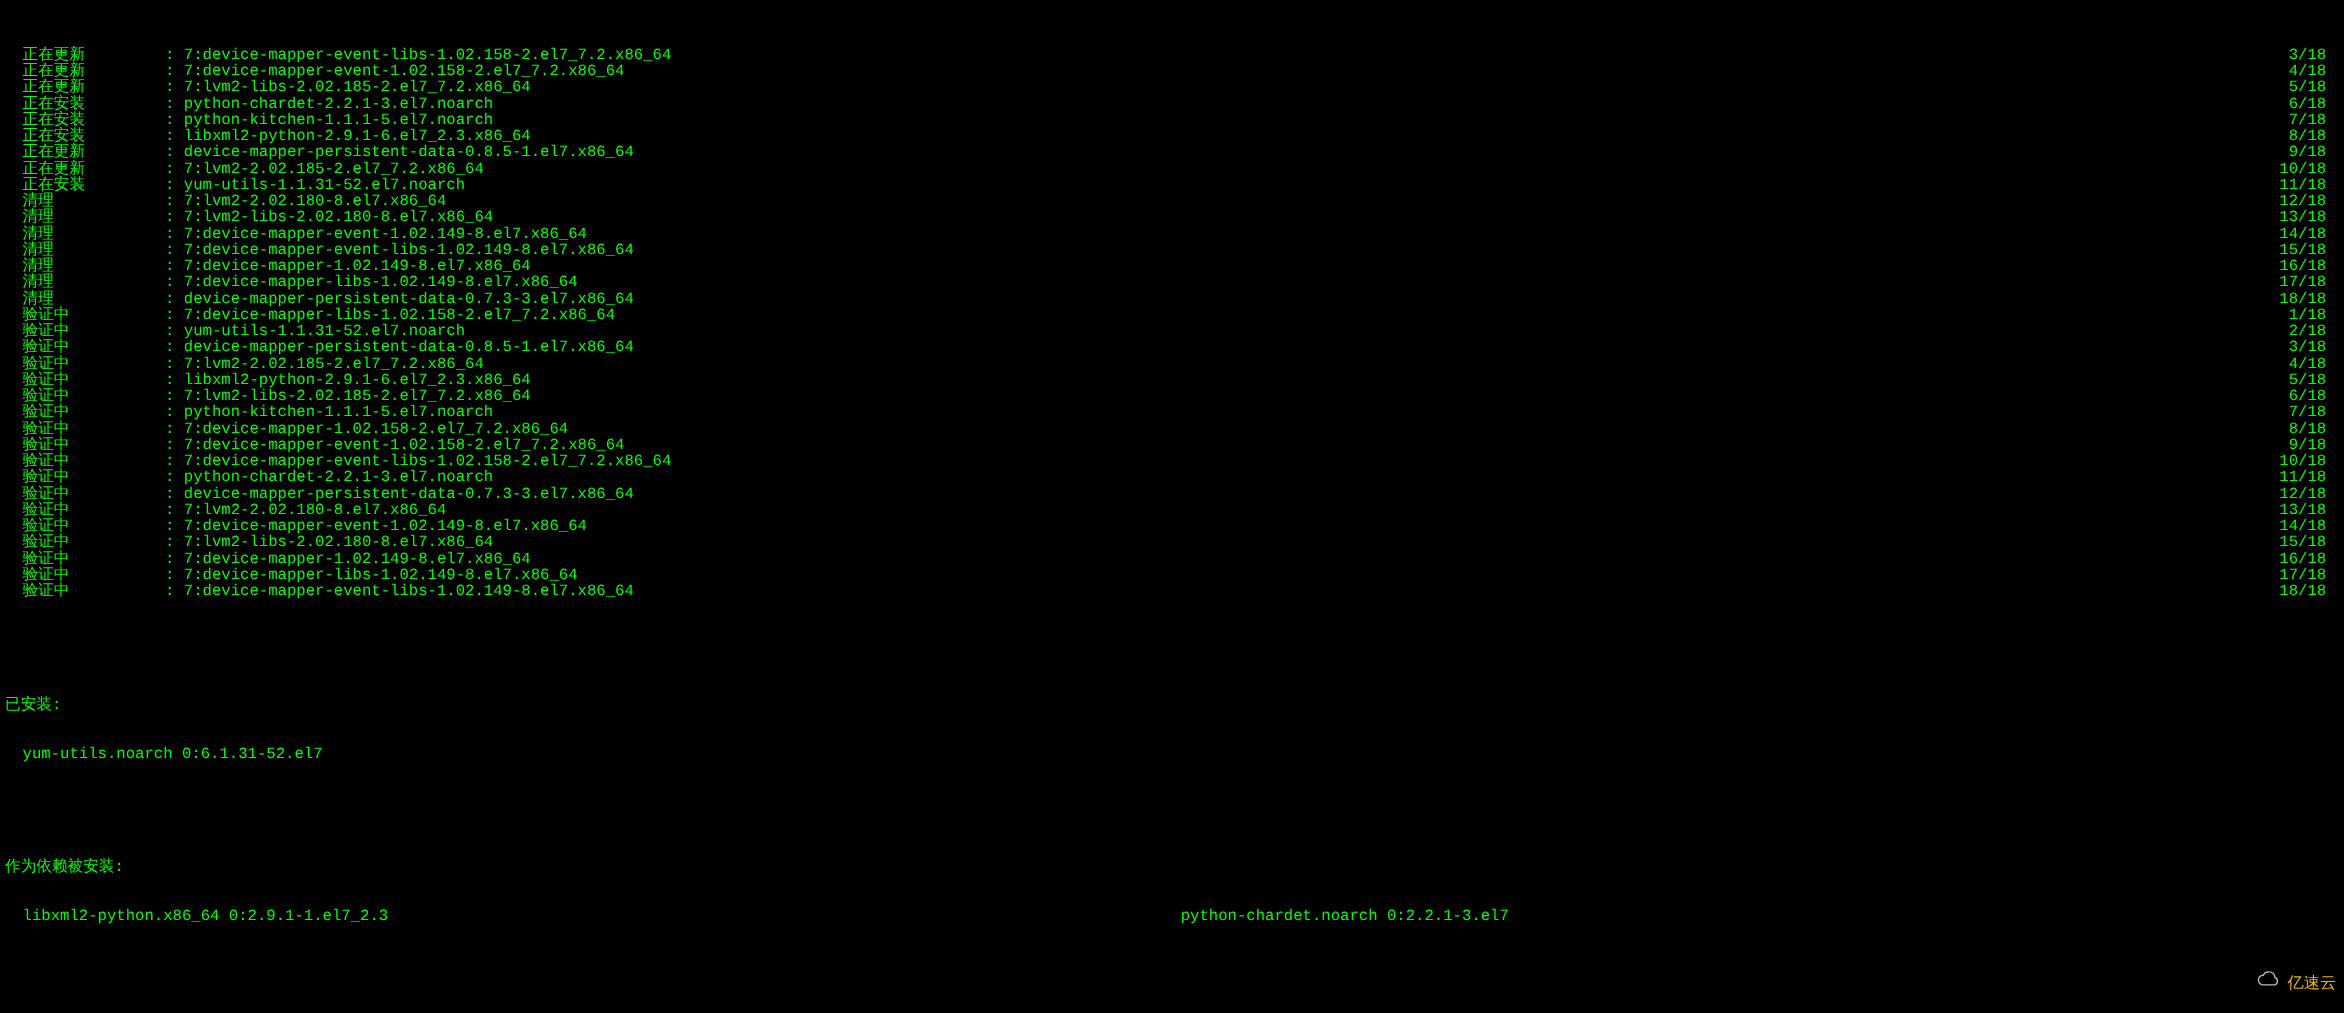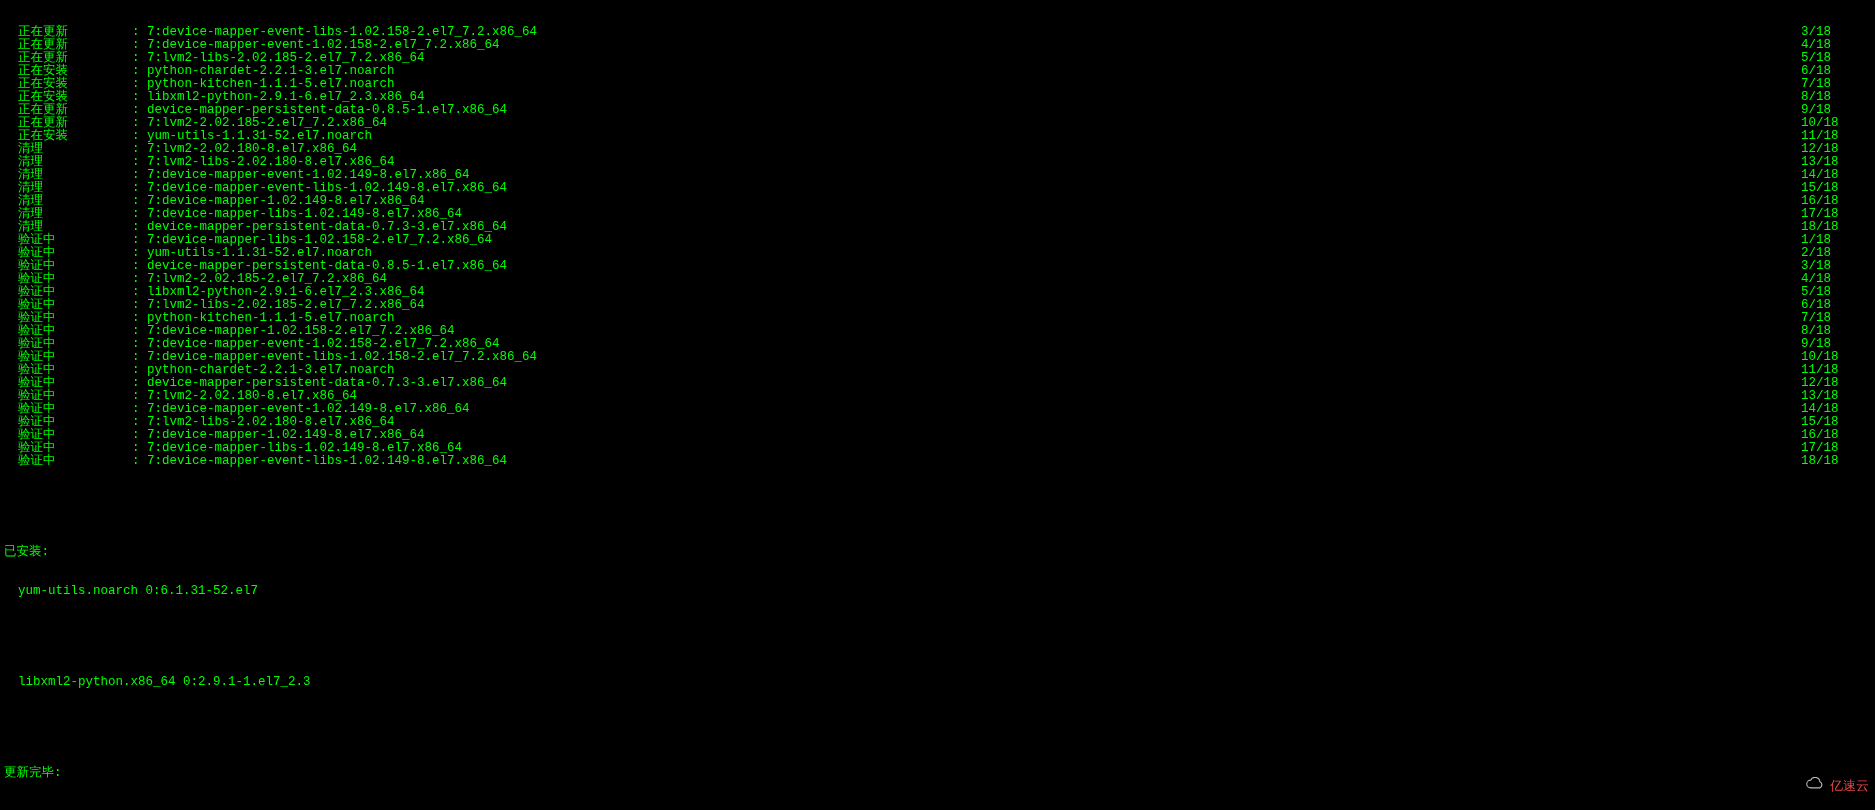--- a/index.html
+++ b/index.html
@@ -1,39 +1,41 @@
 <!DOCTYPE html>
 <html><head>
 <meta charset="utf-8">
 <style>
   html,body{margin:0;padding:0;background:#000;color:#00ff00;font-family:"Consolas","Courier New",monospace;font-size:12.5px;line-height:13px;width:1875px;height:810px;overflow:hidden}
-  .terminal{padding:0 4px;white-space:pre;position:relative;width:100%;height:100%;box-sizing:border-box}
+  .terminal{padding:12px 4px;white-space:pre;position:relative;width:100%;height:100%;box-sizing:border-box}
   .row{display:flex}
   .c-status{display:inline-block;width:114px}
   .c-pkg{flex:1}
-  .c-count{width:60px;text-align:left;padding-right:10px}
+  .c-count{width:60px;text-align:right;padding-right:10px}
   .indent{padding-left:14px}
   .cols3{display:flex}
   .cols3>div{flex:1}
-  .watermark{position:absolute;right:6px;bottom:4px;color:#ef4444;font-family:Arial,Helvetica,sans-serif;font-size:13px;display:flex;align-items:center;gap:4px}
+  .watermark{position:absolute;right:6px;bottom:4px;color:#eab308;font-family:Arial,Helvetica,sans-serif;font-size:13px;display:flex;align-items:center;gap:4px}
   .watermark svg{width:22px;height:14px}
 </style>
 </head>
 <body>
 
 <div class="terminal">
   <div id="progress-rows"><div class="row indent"><span class="c-status">正在更新</span><span class="c-pkg">: 7:device-mapper-event-libs-1.02.158-2.el7_7.2.x86_64</span><span class="c-count">3/18</span></div><div class="row indent"><span class="c-status">正在更新</span><span class="c-pkg">: 7:device-mapper-event-1.02.158-2.el7_7.2.x86_64</span><span class="c-count">4/18</span></div><div class="row indent"><span class="c-status">正在更新</span><span class="c-pkg">: 7:lvm2-libs-2.02.185-2.el7_7.2.x86_64</span><span class="c-count">5/18</span></div><div class="row indent"><span class="c-status">正在安装</span><span class="c-pkg">: python-chardet-2.2.1-3.el7.noarch</span><span class="c-count">6/18</span></div><div class="row indent"><span class="c-status">正在安装</span><span class="c-pkg">: python-kitchen-1.1.1-5.el7.noarch</span><span class="c-count">7/18</span></div><div class="row indent"><span class="c-status">正在安装</span><span class="c-pkg">: libxml2-python-2.9.1-6.el7_2.3.x86_64</span><span class="c-count">8/18</span></div><div class="row indent"><span class="c-status">正在更新</span><span class="c-pkg">: device-mapper-persistent-data-0.8.5-1.el7.x86_64</span><span class="c-count">9/18</span></div><div class="row indent"><span class="c-status">正在更新</span><span class="c-pkg">: 7:lvm2-2.02.185-2.el7_7.2.x86_64</span><span class="c-count">10/18</span></div><div class="row indent"><span class="c-status">正在安装</span><span class="c-pkg">: yum-utils-1.1.31-52.el7.noarch</span><span class="c-count">11/18</span></div><div class="row indent"><span class="c-status">清理</span><span class="c-pkg">: 7:lvm2-2.02.180-8.el7.x86_64</span><span class="c-count">12/18</span></div><div class="row indent"><span class="c-status">清理</span><span class="c-pkg">: 7:lvm2-libs-2.02.180-8.el7.x86_64</span><span class="c-count">13/18</span></div><div class="row indent"><span class="c-status">清理</span><span class="c-pkg">: 7:device-mapper-event-1.02.149-8.el7.x86_64</span><span class="c-count">14/18</span></div><div class="row indent"><span class="c-status">清理</span><span class="c-pkg">: 7:device-mapper-event-libs-1.02.149-8.el7.x86_64</span><span class="c-count">15/18</span></div><div class="row indent"><span class="c-status">清理</span><span class="c-pkg">: 7:device-mapper-1.02.149-8.el7.x86_64</span><span class="c-count">16/18</span></div><div class="row indent"><span class="c-status">清理</span><span class="c-pkg">: 7:device-mapper-libs-1.02.149-8.el7.x86_64</span><span class="c-count">17/18</span></div><div class="row indent"><span class="c-status">清理</span><span class="c-pkg">: device-mapper-persistent-data-0.7.3-3.el7.x86_64</span><span class="c-count">18/18</span></div><div class="row indent"><span class="c-status">验证中</span><span class="c-pkg">: 7:device-mapper-libs-1.02.158-2.el7_7.2.x86_64</span><span class="c-count">1/18</span></div><div class="row indent"><span class="c-status">验证中</span><span class="c-pkg">: yum-utils-1.1.31-52.el7.noarch</span><span class="c-count">2/18</span></div><div class="row indent"><span class="c-status">验证中</span><span class="c-pkg">: device-mapper-persistent-data-0.8.5-1.el7.x86_64</span><span class="c-count">3/18</span></div><div class="row indent"><span class="c-status">验证中</span><span class="c-pkg">: 7:lvm2-2.02.185-2.el7_7.2.x86_64</span><span class="c-count">4/18</span></div><div class="row indent"><span class="c-status">验证中</span><span class="c-pkg">: libxml2-python-2.9.1-6.el7_2.3.x86_64</span><span class="c-count">5/18</span></div><div class="row indent"><span class="c-status">验证中</span><span class="c-pkg">: 7:lvm2-libs-2.02.185-2.el7_7.2.x86_64</span><span class="c-count">6/18</span></div><div class="row indent"><span class="c-status">验证中</span><span class="c-pkg">: python-kitchen-1.1.1-5.el7.noarch</span><span class="c-count">7/18</span></div><div class="row indent"><span class="c-status">验证中</span><span class="c-pkg">: 7:device-mapper-1.02.158-2.el7_7.2.x86_64</span><span class="c-count">8/18</span></div><div class="row indent"><span class="c-status">验证中</span><span class="c-pkg">: 7:device-mapper-event-1.02.158-2.el7_7.2.x86_64</span><span class="c-count">9/18</span></div><div class="row indent"><span class="c-status">验证中</span><span class="c-pkg">: 7:device-mapper-event-libs-1.02.158-2.el7_7.2.x86_64</span><span class="c-count">10/18</span></div><div class="row indent"><span class="c-status">验证中</span><span class="c-pkg">: python-chardet-2.2.1-3.el7.noarch</span><span class="c-count">11/18</span></div><div class="row indent"><span class="c-status">验证中</span><span class="c-pkg">: device-mapper-persistent-data-0.7.3-3.el7.x86_64</span><span class="c-count">12/18</span></div><div class="row indent"><span class="c-status">验证中</span><span class="c-pkg">: 7:lvm2-2.02.180-8.el7.x86_64</span><span class="c-count">13/18</span></div><div class="row indent"><span class="c-status">验证中</span><span class="c-pkg">: 7:device-mapper-event-1.02.149-8.el7.x86_64</span><span class="c-count">14/18</span></div><div class="row indent"><span class="c-status">验证中</span><span class="c-pkg">: 7:lvm2-libs-2.02.180-8.el7.x86_64</span><span class="c-count">15/18</span></div><div class="row indent"><span class="c-status">验证中</span><span class="c-pkg">: 7:device-mapper-1.02.149-8.el7.x86_64</span><span class="c-count">16/18</span></div><div class="row indent"><span class="c-status">验证中</span><span class="c-pkg">: 7:device-mapper-libs-1.02.149-8.el7.x86_64</span><span class="c-count">17/18</span></div><div class="row indent"><span class="c-status">验证中</span><span class="c-pkg">: 7:device-mapper-event-libs-1.02.149-8.el7.x86_64</span><span class="c-count">18/18</span></div></div>
   <div>&nbsp;</div>
 
   <div>已安装:</div>
   <div class="indent">yum-utils.noarch 0:6.1.31-52.el7</div>
   <div>&nbsp;</div>
 
+  <div>作为依赖被安装:</div>
   <div class="cols3 indent">
     <div>libxml2-python.x86_64 0:2.9.1-1.el7_2.3</div>
+    <div>python-chardet.noarch 0:2.2.1-3.el7</div>
   </div>
   <div>&nbsp;</div>
 
   <div>更新完毕:</div>
   
   
 
   
   
   

